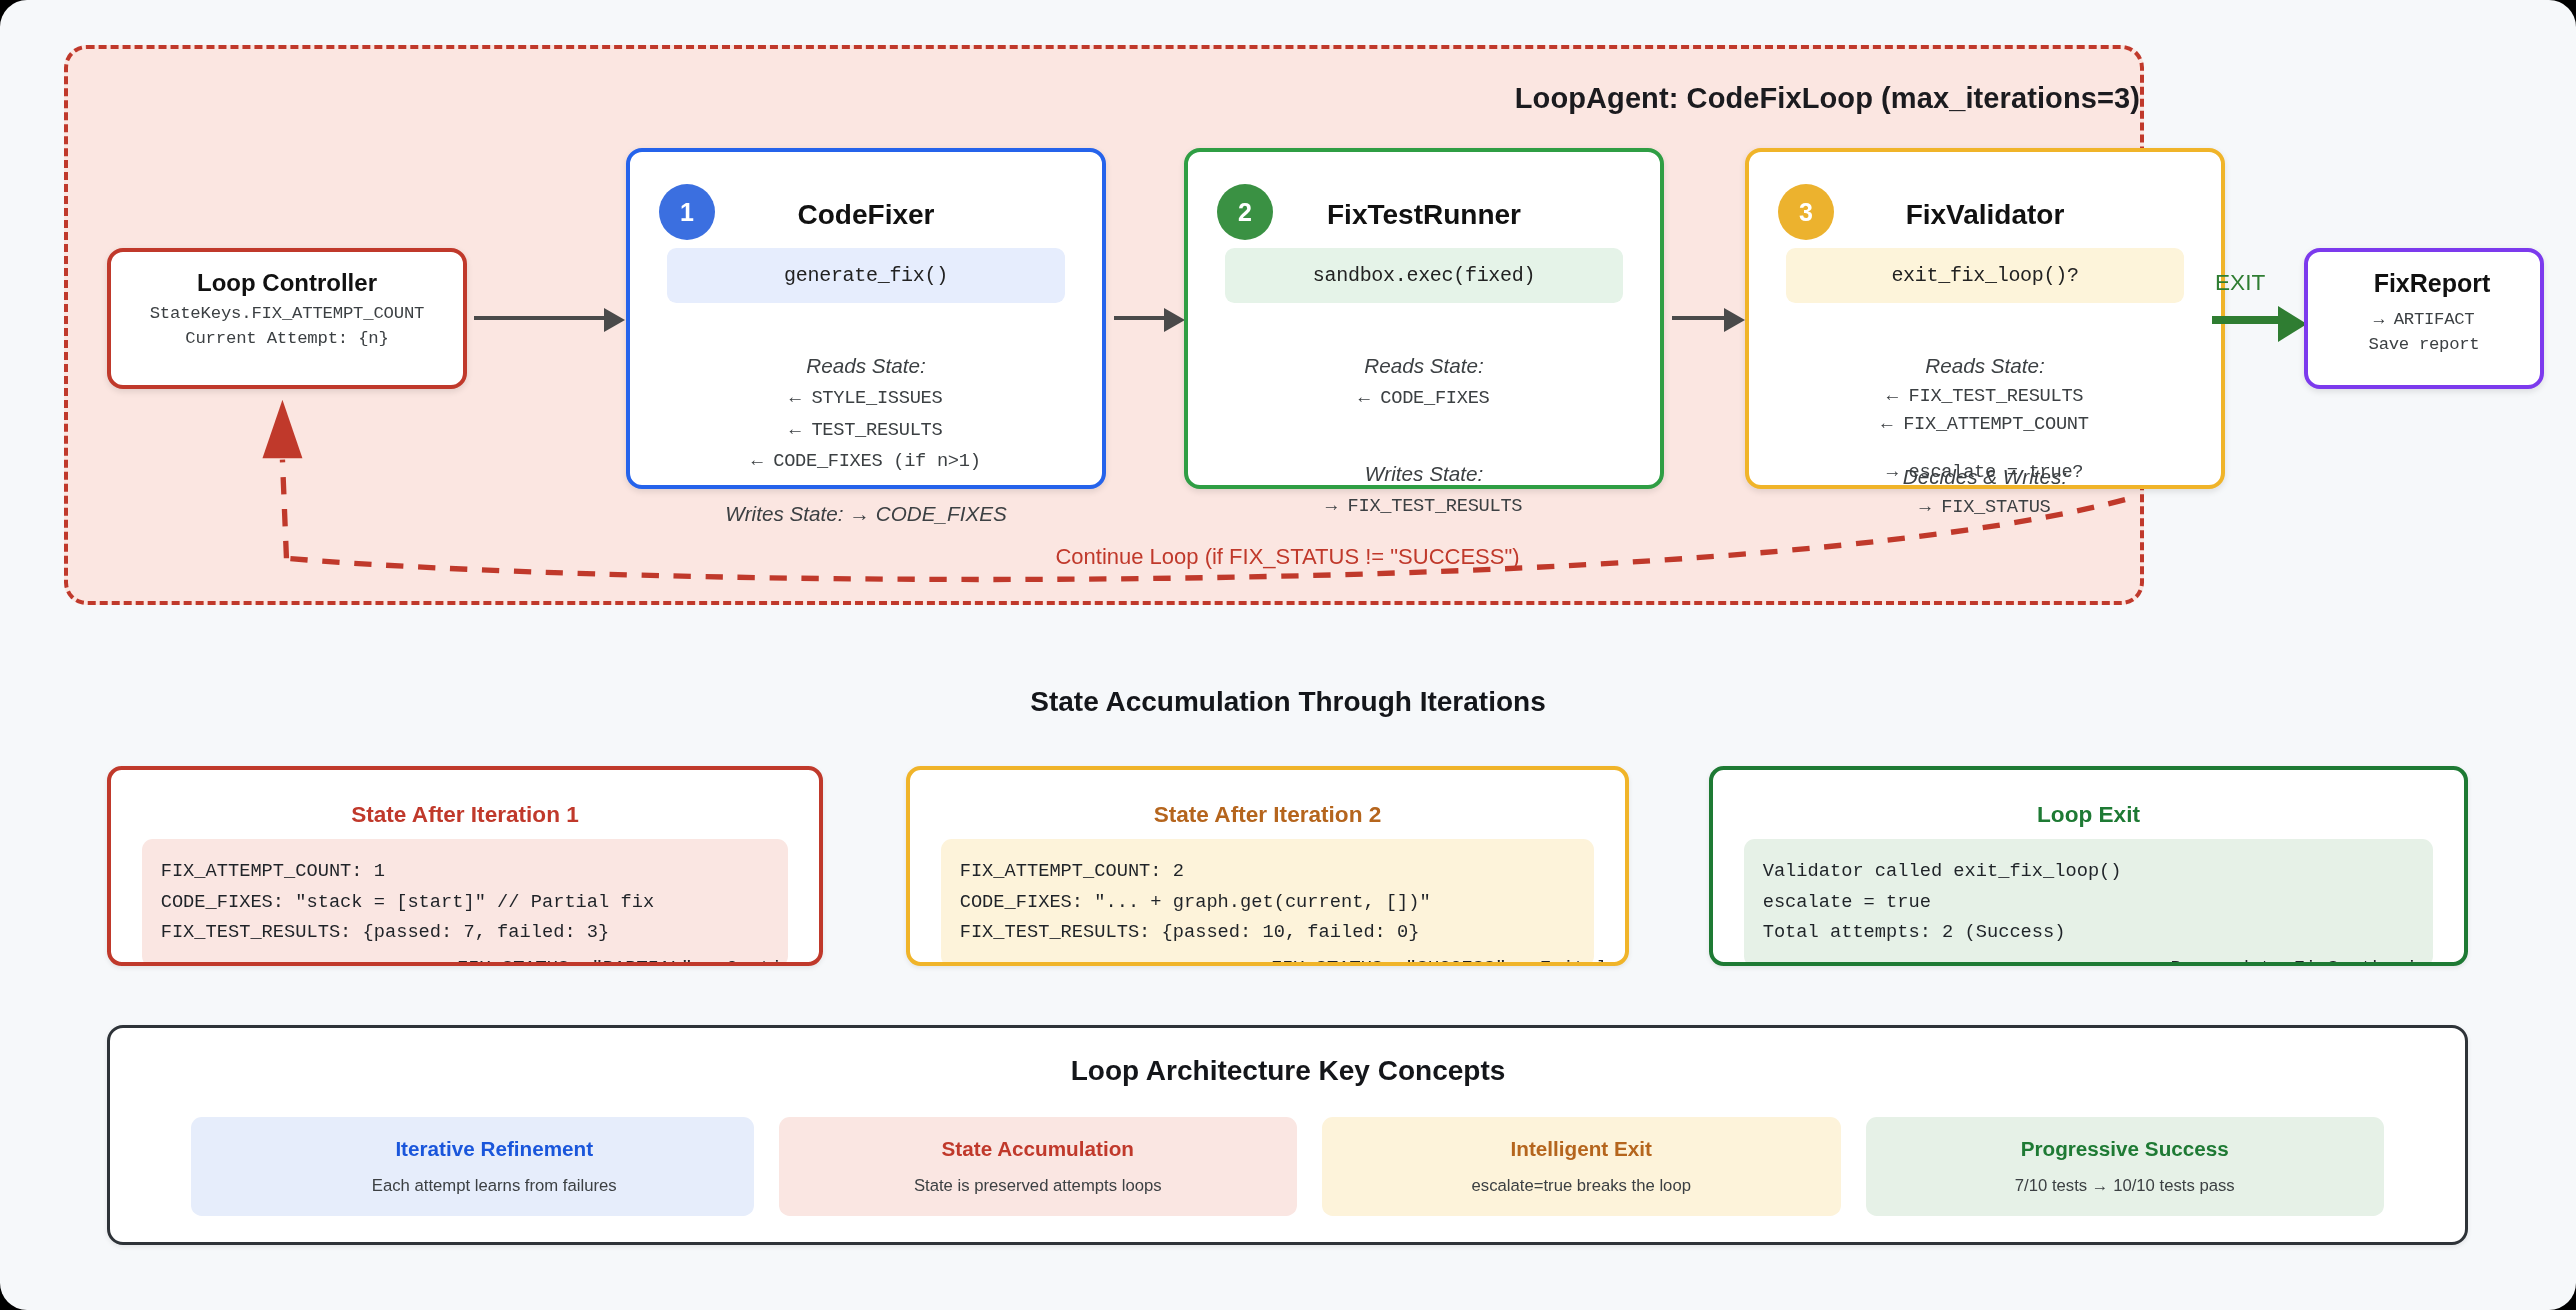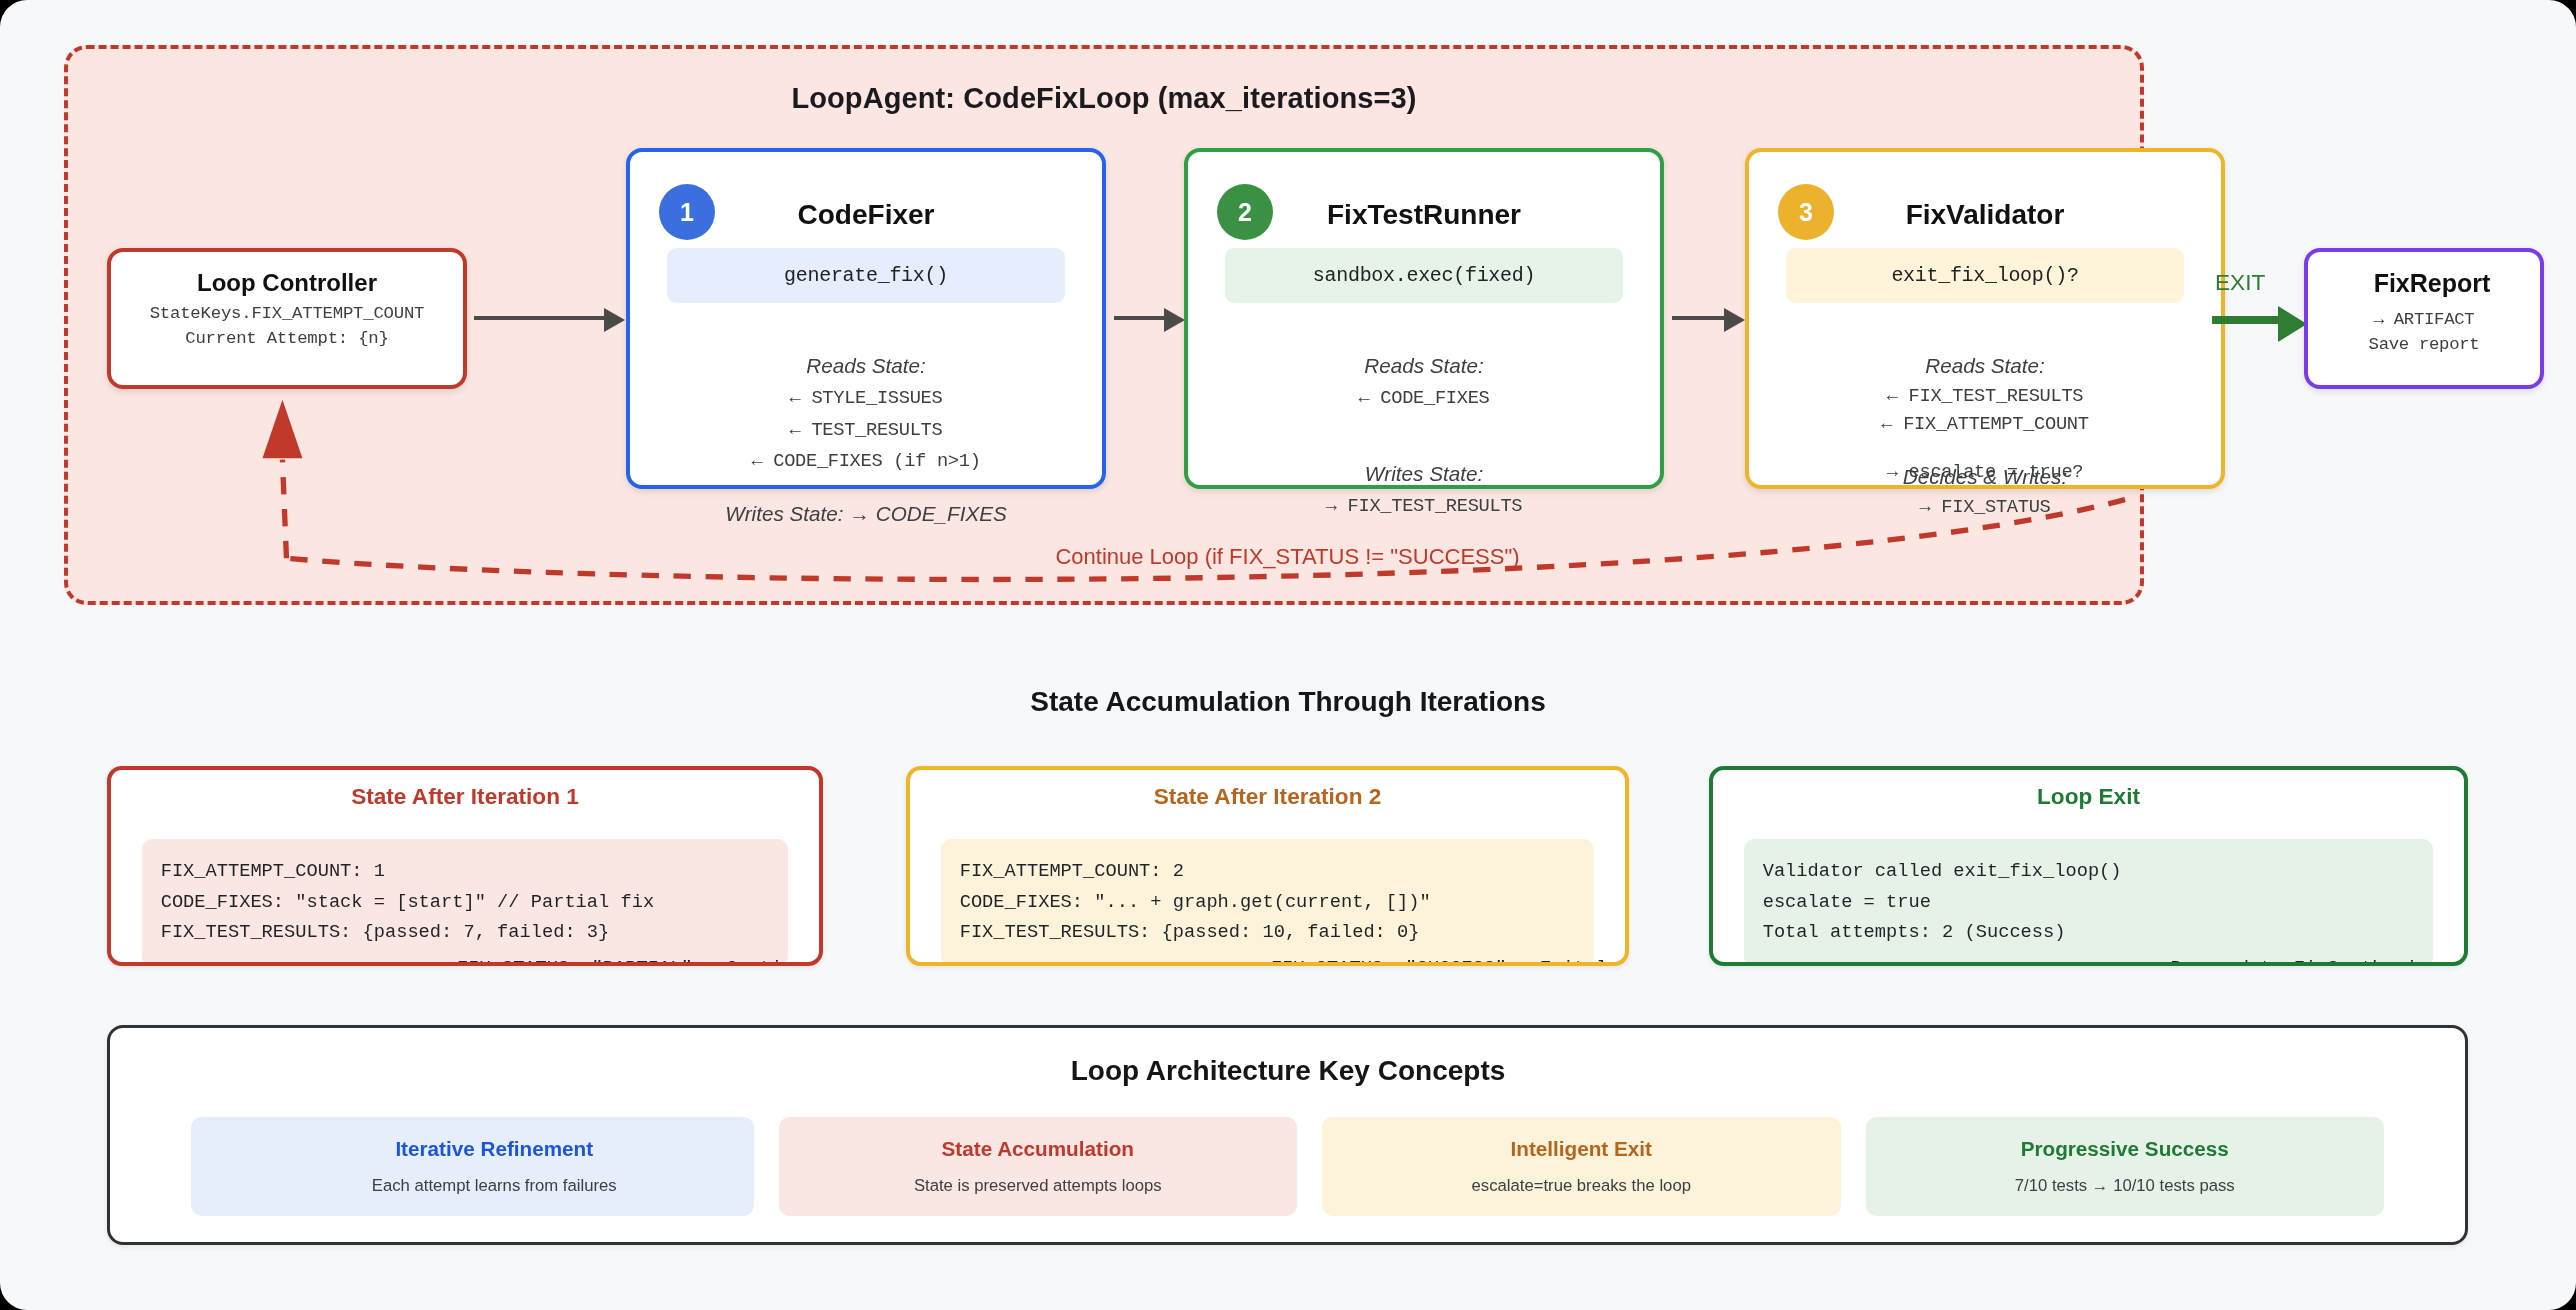--- a/index.html
+++ b/index.html
@@ -19,21 +19,21 @@
   
   .loop-box{
     position:absolute;left:64px;top:45px;width:2080px;height:560px;
     background:#fbe6e1;
     border:4.7px dashed #c0392b;
     border-radius:22.6px;
     box-sizing:border-box;
   }
   .loop-title{
     position:absolute;left:0;right:0;top:33px;
-    text-align:center;
+    text-align:right;
     font-size:29px;font-weight:bold;color:#1b1b1f;
     letter-spacing:0.1px;
   }
 
   
   .node{
     position:absolute;
     background:#ffffff;
     border-radius:16px;
     box-sizing:border-box;
@@ -157,21 +157,21 @@
     position:absolute;top:766px;height:200px;
     background:#fff;border-radius:14.7px;box-sizing:border-box;
     box-shadow:0 2px 5.3px rgba(0,0,0,.08);
     overflow:hidden;
   }
   #state-card-1{left:107px;width:716px;border:4px solid #c0392b;}
   #state-card-2{left:906px;width:723px;border:4px solid #f0b429;}
   #state-card-3{left:1709px;width:759px;border:4px solid #1e7a34;}
 
   .state-title{
-    text-align:center;font-size:22.6px;font-weight:bold;margin-top:14px;
+    text-align:center;font-size:22.6px;font-weight:bold;margin-top:32px;
   }
   #state-card-1 .state-title{color:#c0392b;}
   #state-card-2 .state-title{color:#b5651d;}
   #state-card-3 .state-title{color:#1e7a34;}
 
   .state-pre{
     position:absolute;left:31px;right:31px;top:69px;
     border-radius:10.7px;padding:17.3px 18.7px 20px 18.7px;
     box-sizing:border-box;
     font-family:"Liberation Mono", monospace;

